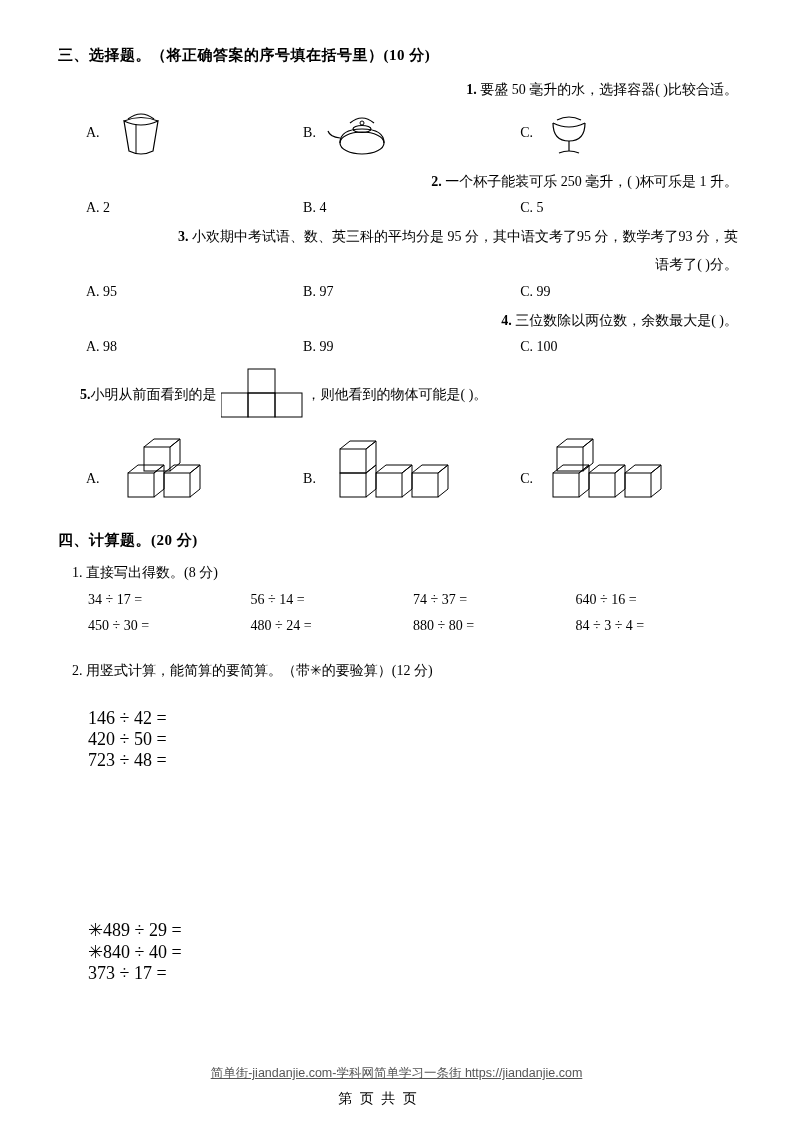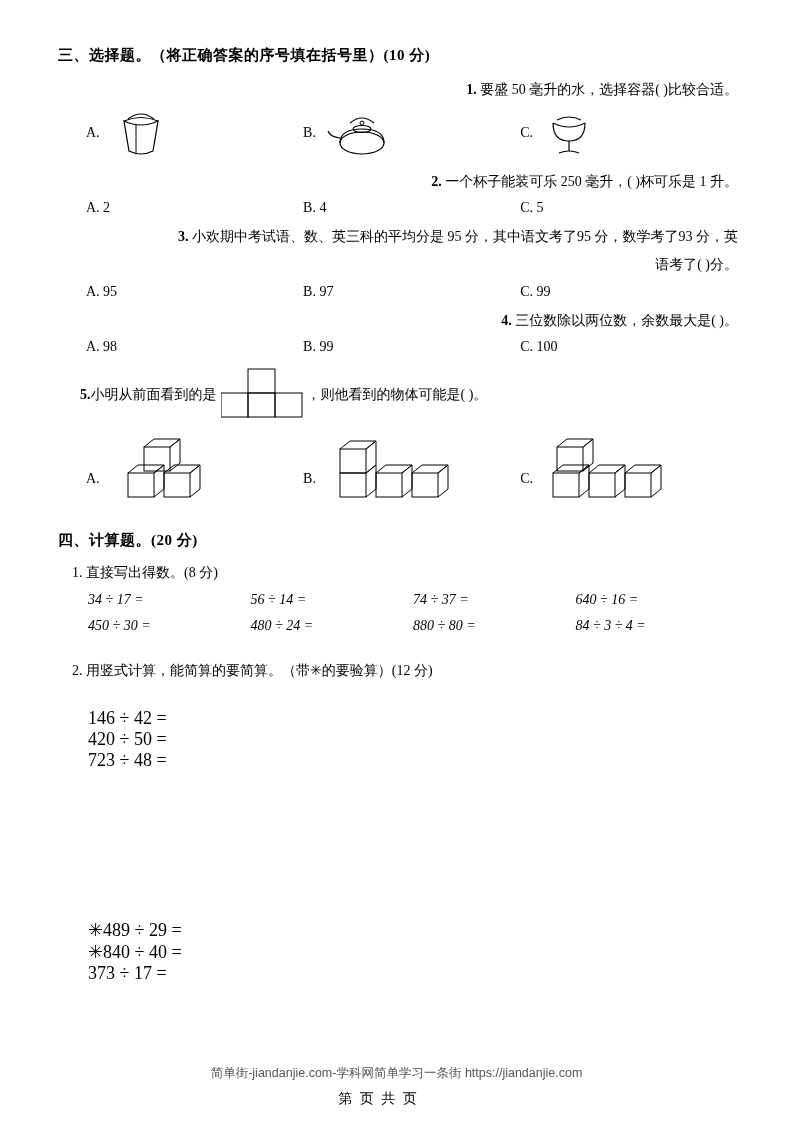--- a/index.html
+++ b/index.html
@@ -68,21 +68,20 @@
   .opt-label {
     font-size: 14px;
     padding-top: 18px;
     margin-right: 6px;
   }
   .calc-row {
     display: flex;
     font-size: 14px;
     padding-left: 30px;
     margin: 10px 0 0 0;
-    font-style: italic;
   }
   .calc-cell {
     width: 25%;
   }
   .calc-row3 {
     display: flex;
     font-size: 18px;
     padding-left: 30px;
     margin: 28px 0 0 0;
     flex-direction: column;
@@ -98,20 +97,21 @@
   }
   .footer {
     position: absolute;
     left: 0;
     top: 1065px;
     width: 793px;
     text-align: center;
     font-size: 12.5px;
     color: #555;
     font-family: "Liberation Sans", sans-serif;
+    text-decoration: underline;
   }
   .pagenum {
     position: absolute;
     left: 0;
     top: 1090px;
     width: 757px;
     text-align: center;
     font-size: 14px;
     color: #000;
     letter-spacing: 2px;

